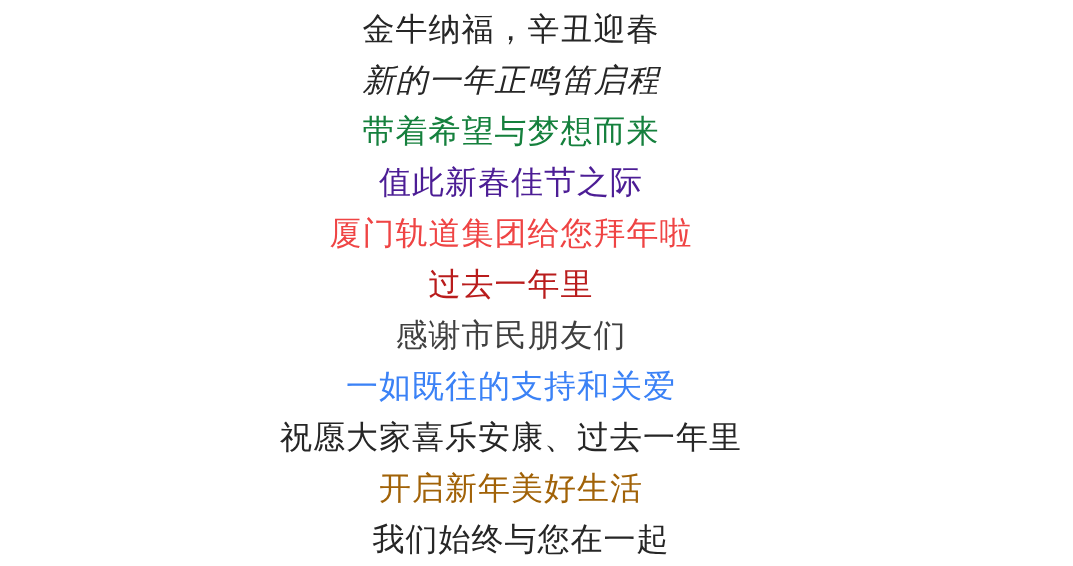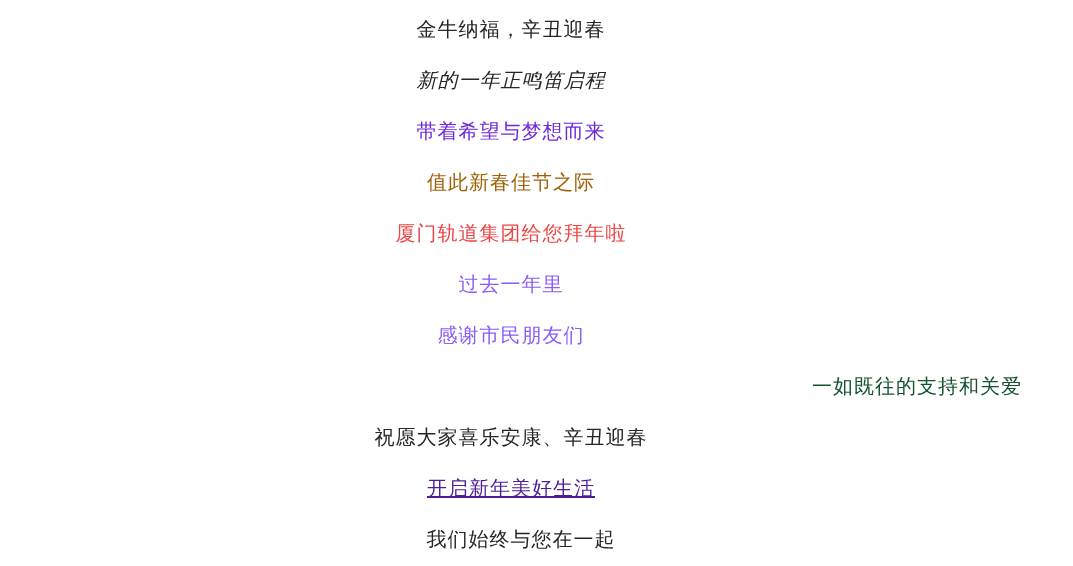--- a/index.html
+++ b/index.html
@@ -14,35 +14,35 @@
     font-family: "Liberation Serif", "DejaVu Serif", serif;
   }
   .page {
     width: 1022px;           
     padding-top: 4px;
     text-align: center;
   }
   .text-line {
     height: 51px;
     line-height: 51px;
-    font-size: 20px;
+    font-size: 32px;
     letter-spacing: 1px;
     color: #262626;
     white-space: nowrap;
     font-style: normal;
   }
 </style>
 </head>
 <body style="background: rgb(255, 255, 255);">
 
 <div class="page">
   <div class="text-line" style="color: rgb(38, 38, 38);">金牛纳福，辛丑迎春</div>
   <div class="text-line" style="color: rgb(38, 38, 38); font-style: italic;">新的一年正鸣笛启程</div>
-  <div class="text-line" style="color: #6d28d9;">带着希望与梦想而来</div>
-  <div class="text-line" style="color: #a16207;">值此新春佳节之际</div>
+  <div class="text-line" style="color: #15803d;">带着希望与梦想而来</div>
+  <div class="text-line" style="color: #4c1d95;">值此新春佳节之际</div>
   <div class="text-line" style="color: #ef4444;">厦门轨道集团给您拜年啦</div>
-  <div class="text-line" style="color: #8b5cf6;">过去一年里</div>
-  <div class="text-line" style="color: #8b5cf6;">感谢市民朋友们</div>
-  <div class="text-line" style="color: #14532d; text-align: right;">一如既往的支持和关爱</div>
-  <div class="text-line" style="color: rgb(38, 38, 38);">祝愿大家喜乐安康、辛丑迎春</div>
-  <div class="text-line" style="color: #4c1d95; text-decoration: underline;">开启新年美好生活</div>
+  <div class="text-line" style="color: #b91c1c;">过去一年里</div>
+  <div class="text-line" style="color: #404040;">感谢市民朋友们</div>
+  <div class="text-line" style="color: #3b82f6;">一如既往的支持和关爱</div>
+  <div class="text-line" style="color: rgb(38, 38, 38);">祝愿大家喜乐安康、过去一年里</div>
+  <div class="text-line" style="color: #a16207;">开启新年美好生活</div>
   <div class="text-line" style="color: rgb(38, 38, 38); padding-left: 20px;">我们始终与您在一起</div>
 </div>
 
 </body></html>

